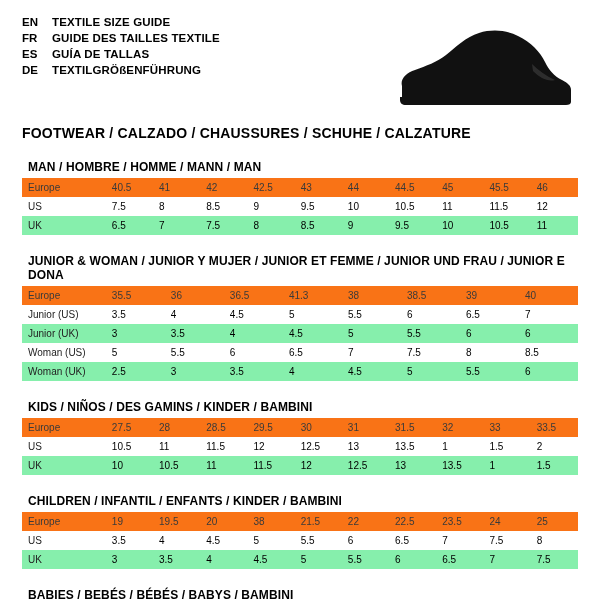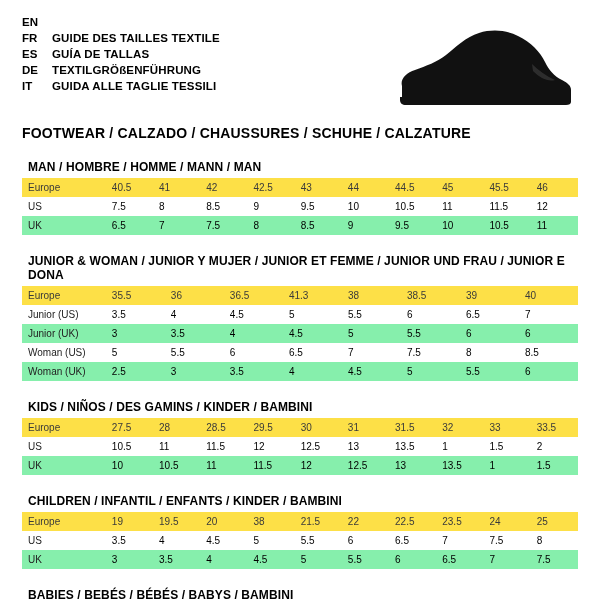--- a/index.html
+++ b/index.html
@@ -75,21 +75,21 @@
     padding: 0 0 4px 6px;
     letter-spacing: 0.1px;
   }
   table.size {
     border-collapse: collapse;
     width: 100%;
     table-layout: fixed;
     font-size: 10px;
   }
   table.size tr.head td {
-    background: #fde047;
+    background: #f97316;
     color: #3a3a3a;
   }
   table.size tr.alt td {
     background: #86efac;
   }
   table.size td {
     padding: 3px 0 3px 6px;
     text-align: left;
     line-height: 13px;
     border: none;
@@ -107,37 +107,34 @@
 </style>
 </head>
 <body>
 
 <div class="page">
 
   <div class="header">
     <div class="lang-block">
       <div class="lang-row">
         <span class="lang-code">EN</span>
+        <span class="lang-title">TEXTILE SIZE GUIDE</span>
       </div>
       <div class="lang-row">
         <span class="lang-code">FR</span>
         <span class="lang-title">GUIDE DES TAILLES TEXTILE</span>
       </div>
       <div class="lang-row">
         <span class="lang-code">ES</span>
         <span class="lang-title">GUÍA DE TALLAS</span>
       </div>
       <div class="lang-row">
         <span class="lang-code">DE</span>
         <span class="lang-title">TEXTILGRÖßENFÜHRUNG</span>
       </div>
-      <div class="lang-row">
-        <span class="lang-code">IT</span>
-        <span class="lang-title">GUIDA ALLE TAGLIE TESSILI</span>
-      </div>
     </div>
 
     <div class="shoe-wrap">
       <svg viewBox="0 0 190 86" width="190" height="86" aria-hidden="true">
         <path fill="#111111" d="M20 62 C18 55 24 49 33 46 C44 42 55 38 64 31 C74 23 84 13 97 9
           C110 5 124 6 136 12 C149 18 158 28 163 38 C167 46 172 52 180 56 C186 59 189 62 189 66
           L189 73 L20 73 Z"></path>
         <path fill="#111111" d="M18 73 L189 73 L189 78 C189 80 187 81 184 81 L24 81 C20 81 18 79 18 76 Z"></path>
         <path fill="#ffffff" d="M150 40 C156 46 164 52 173 56 C166 58 158 54 151 47 Z" opacity="0.12"></path>
       </svg>

